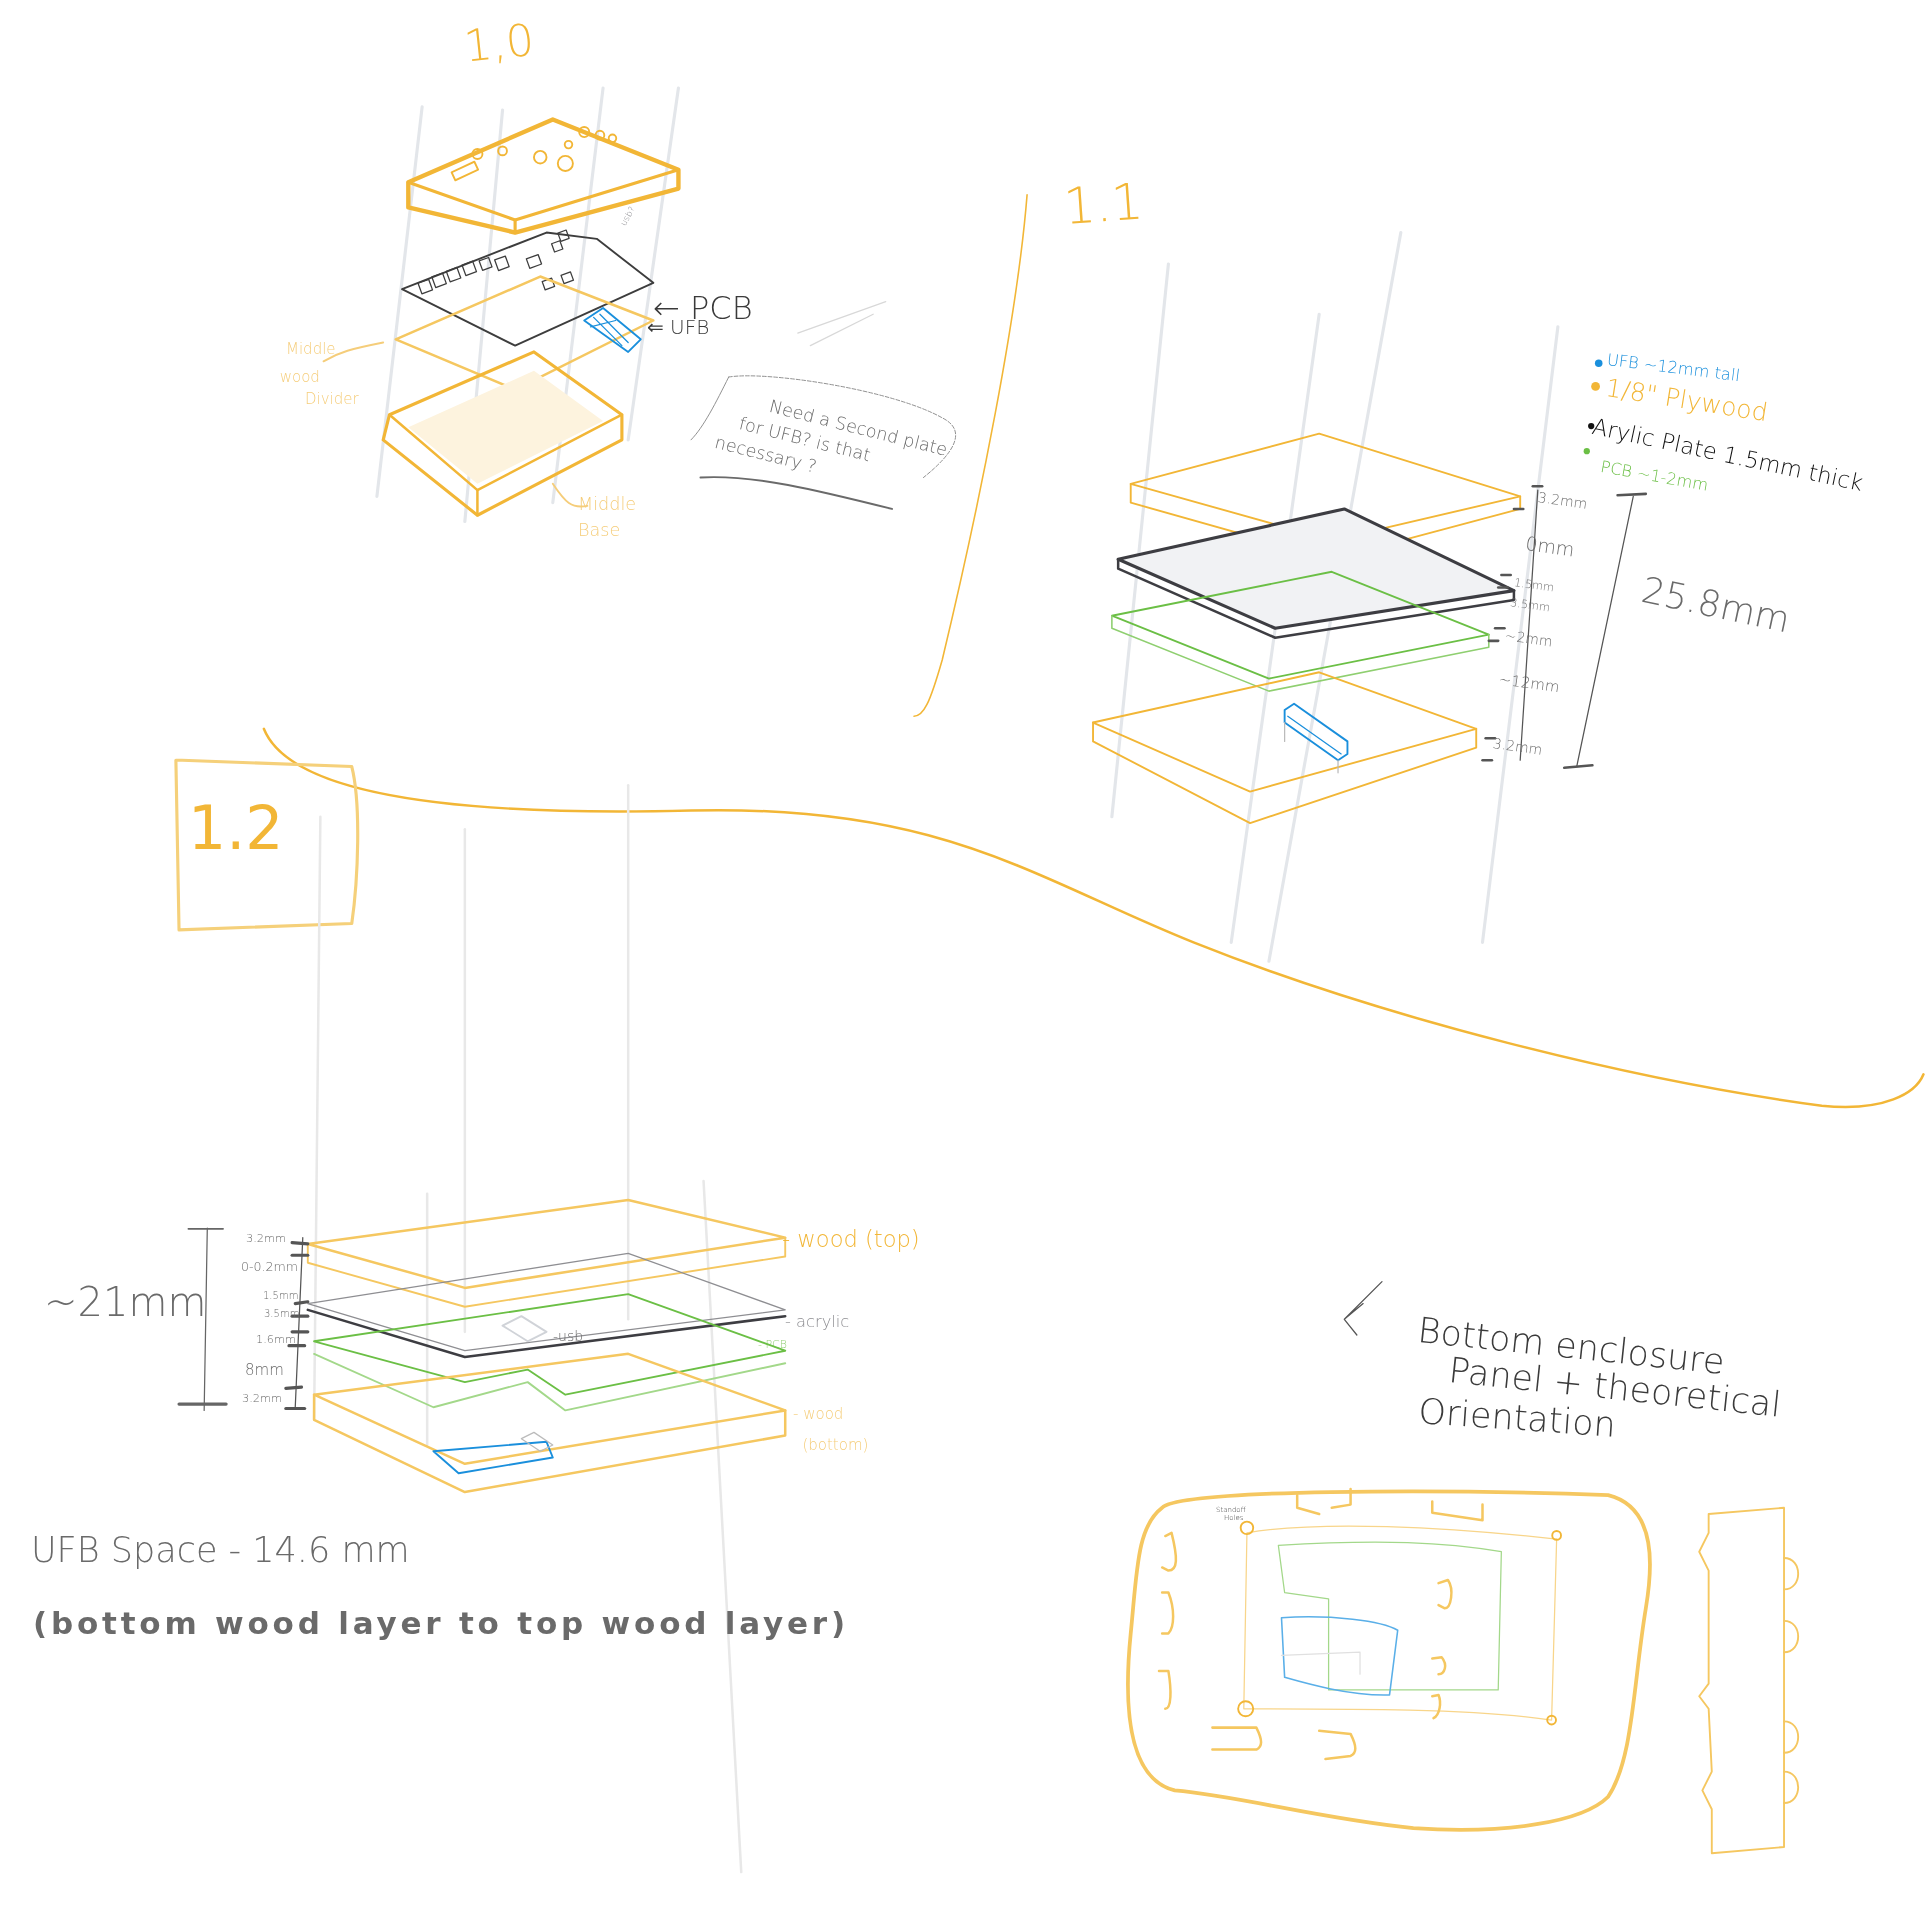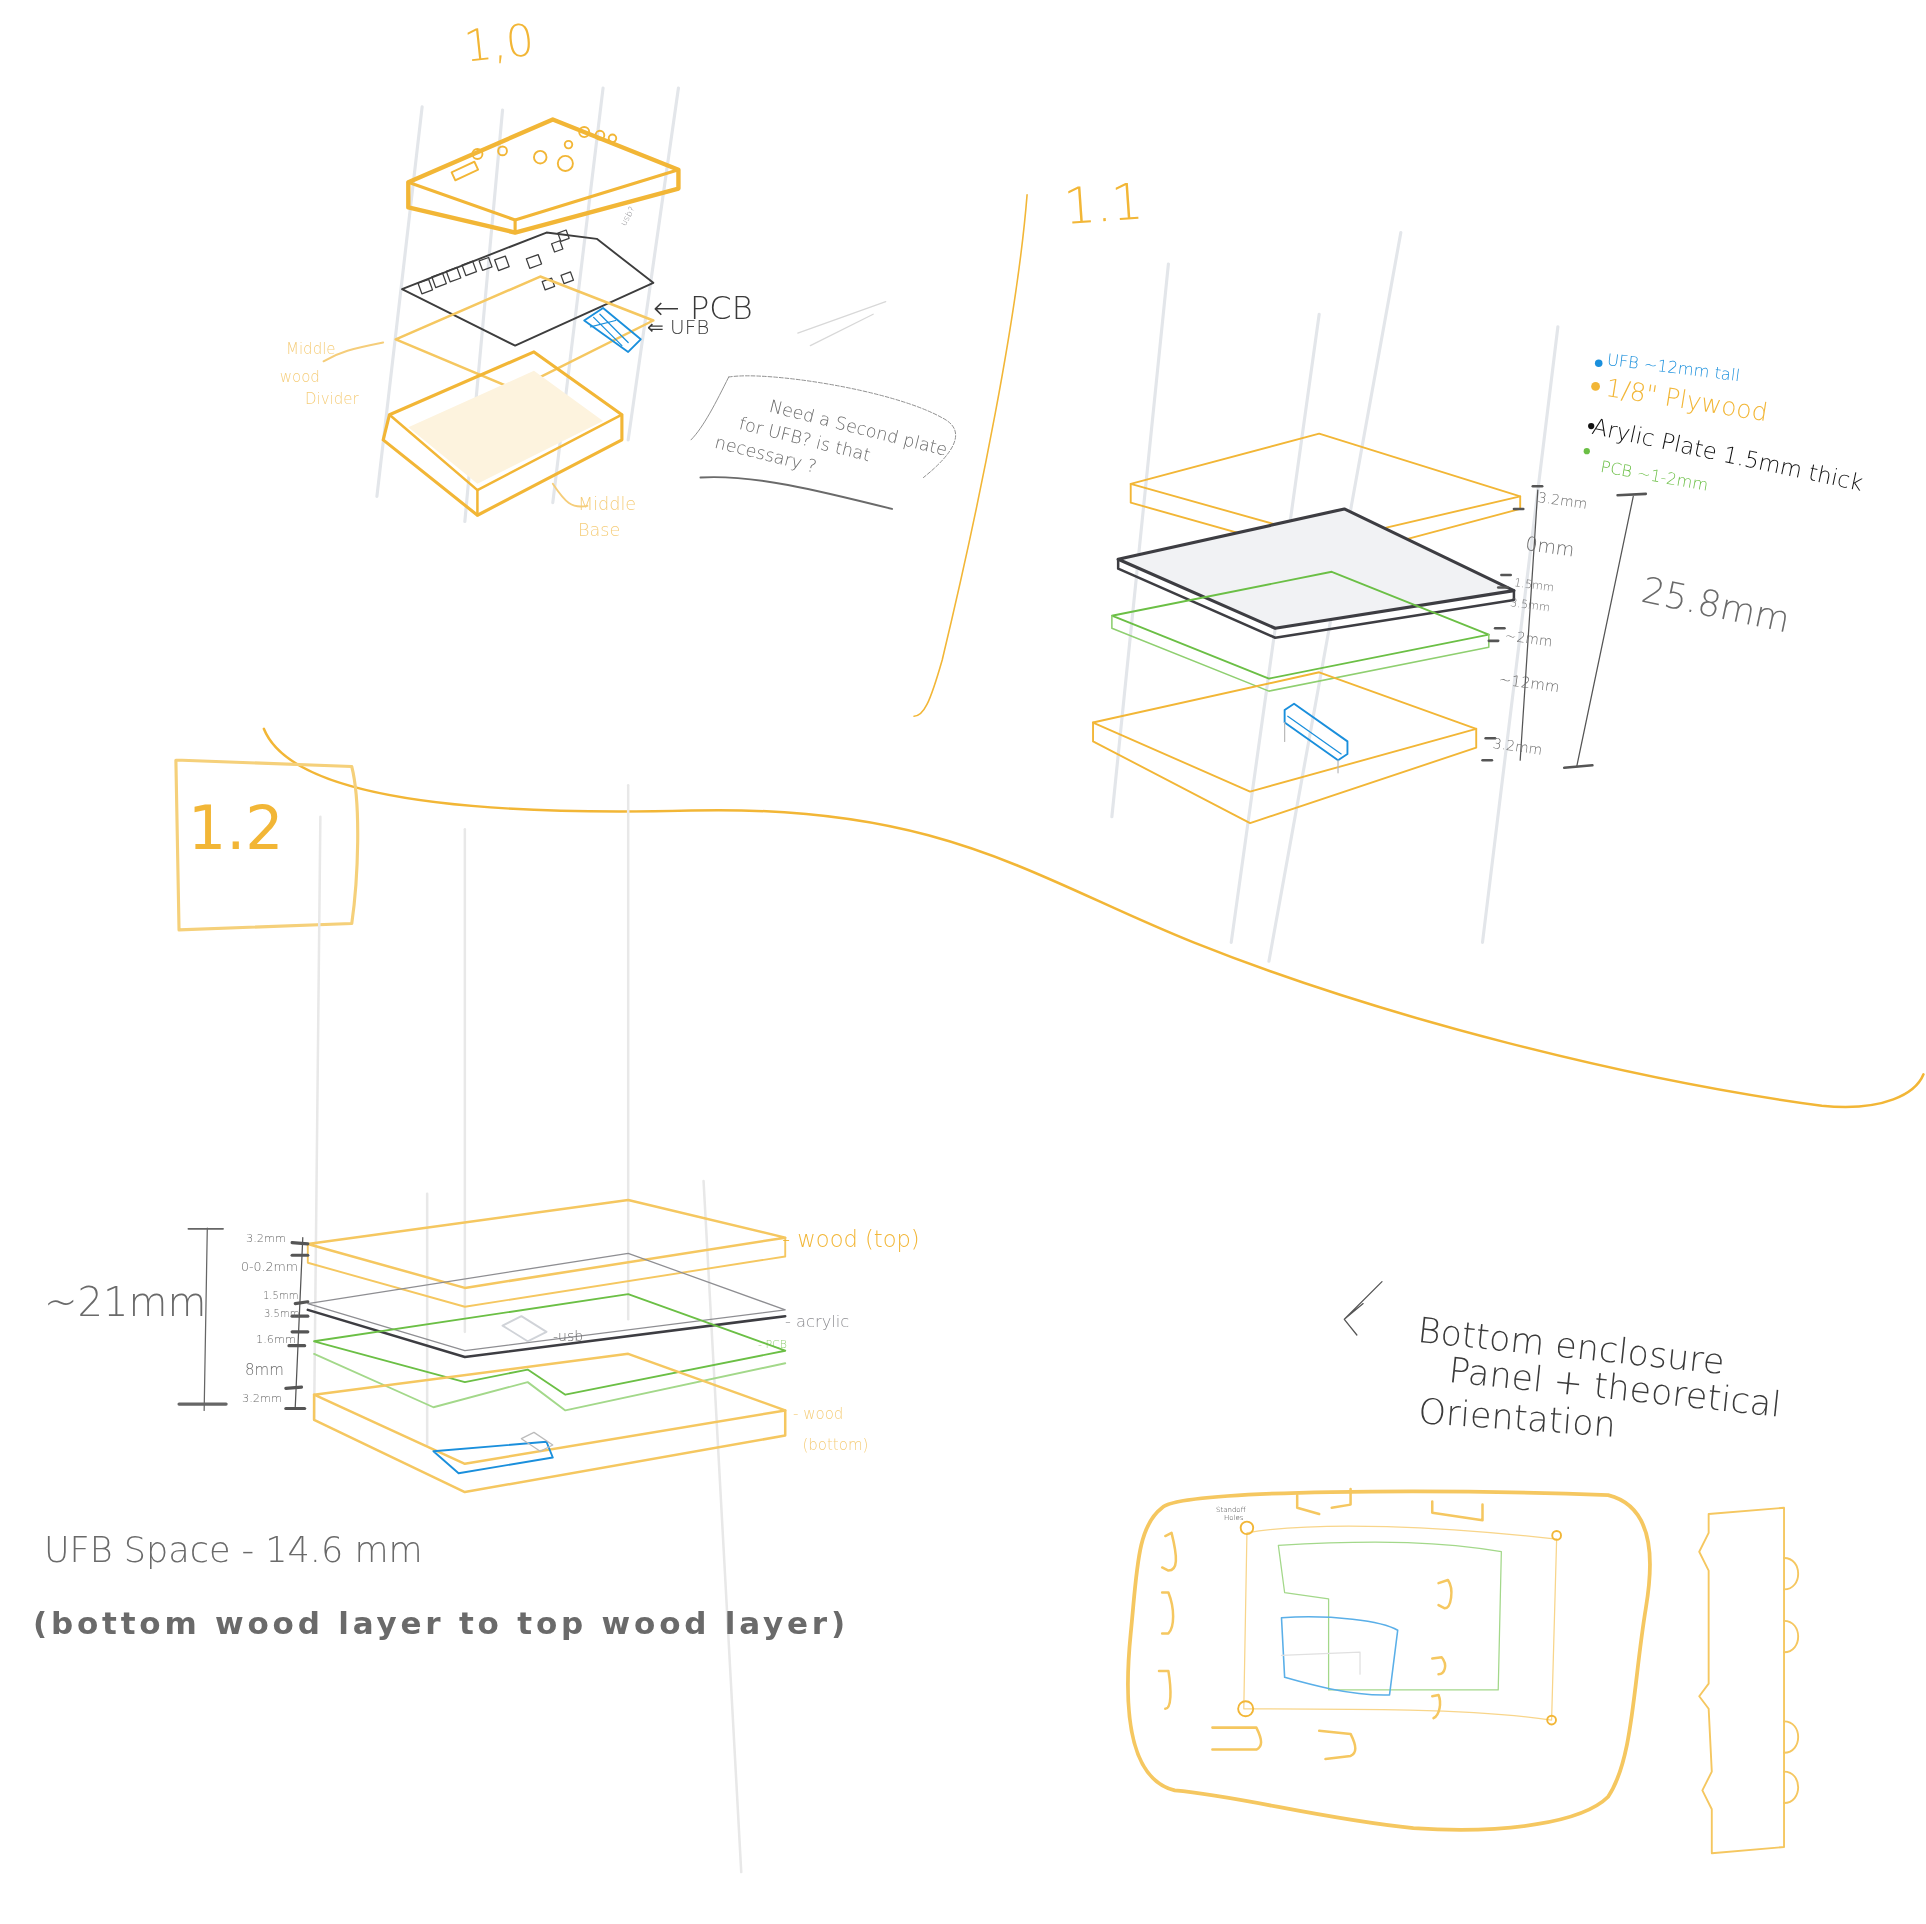--- a/index.html
+++ b/index.html
@@ -265,21 +265,21 @@
 
 <div class="hw orange" style="left:782px;top:1228px;font-size:22.6px;">- wood (top)</div>
 <div class="hw acrylic" style="left:785px;top:1314px;font-size:16.3px;">- acrylic</div>
 <div class="hw green" style="left:758px;top:1339px;font-size:11px;opacity:0.75;">- PCB</div>
 <div class="hw orange-light" style="left:793px;top:1407px;font-size:15px;">
   <div>- wood</div>
   <div style="margin-top:16px;margin-left:9.4px;">(bottom)</div>
 </div>
 <div class="hw gray" style="left:553px;top:1329px;font-size:14px;">-usb</div>
 
-<div class="hw gray" style="left:44px;top:1533px;font-size:35px;font-weight:200;">UFB Space - 14.6 mm</div>
+<div class="hw gray" style="left:31px;top:1533px;font-size:35px;font-weight:200;">UFB Space - 14.6 mm</div>
 <div class="hw gray" style="left:33px;top:1608px;font-size:31px;font-weight:700;letter-spacing:3.8px;text-align:center;">(bottom wood layer to top wood layer)</div>
 
 <div class="hw dark" style="left:1420px;top:1310px;font-size:35px;font-weight:200;line-height:1.15;">
   <div style="transform:rotate(6deg);transform-origin:left top;">Bottom enclosure</div>
   <div style="margin-left:31px;transform:rotate(6deg);transform-origin:left top;">Panel + theoretical</div>
   <div style="transform:rotate(4deg);transform-origin:left top;">Orientation</div>
 </div>
 <div class="hw dark" style="left:1216px;top:1506px;font-size:7px;line-height:1.2;">
   <div>Standoff</div>
   <div style="margin-left:8px;">Holes</div>

